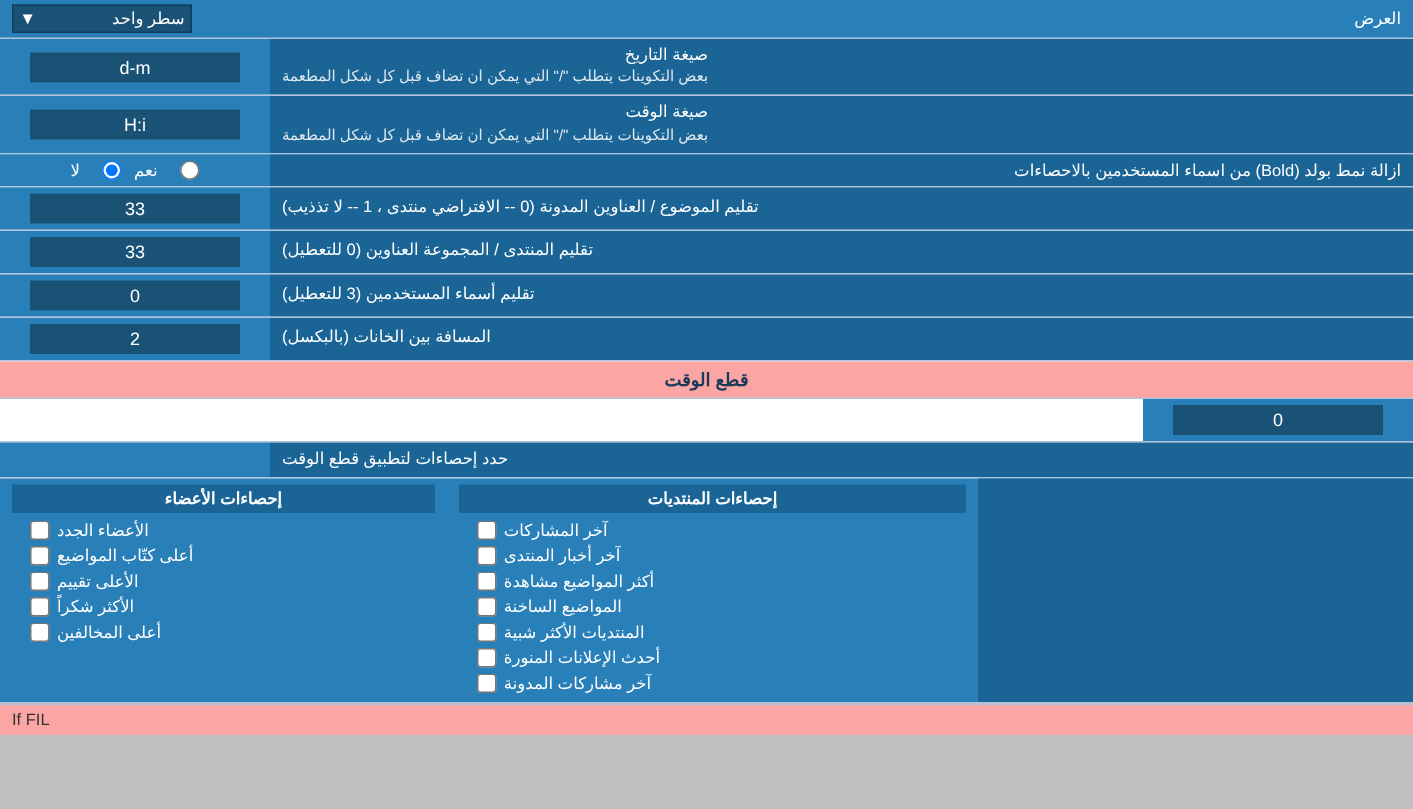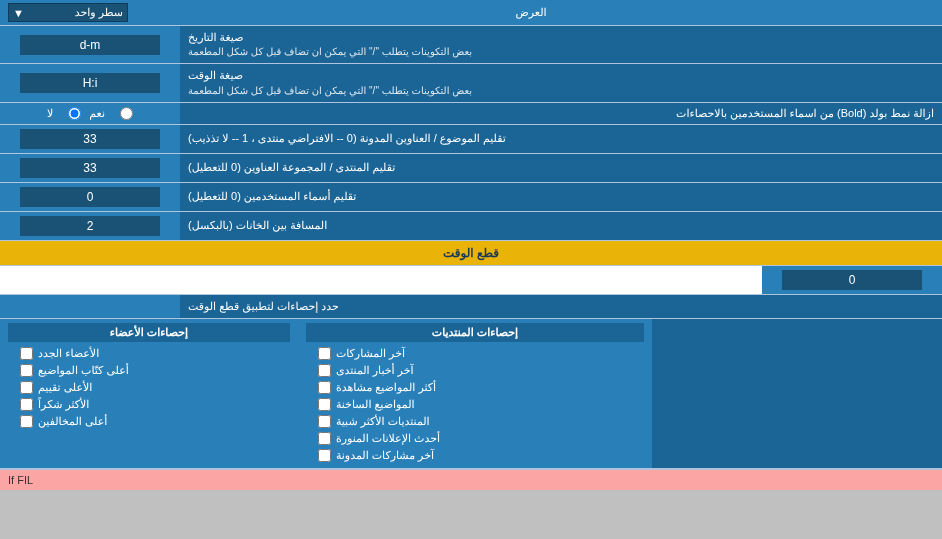--- a/index.html
+++ b/index.html
@@ -21,21 +21,21 @@
       display: flex;
       align-items: stretch;
       border-bottom: 1px solid #b0c4de;
     }
 
     .row-label {
       background: #1a6496;
       color: #fff;
       padding: 4px 8px;
       flex: 1;
-      text-align: left;
+      text-align: right;
       display: flex;
       align-items: center;
       justify-content: flex-end;
       font-size: 11px;
       line-height: 1.4;
     }
 
     .row-input {
       background: #2980b9;
       min-width: 180px;
@@ -63,38 +63,38 @@
       align-items: center;
       justify-content: space-between;
       padding: 3px 8px;
       border-bottom: 1px solid #b0c4de;
     }
 
     .header-row .label-right {
       color: #fff;
       font-size: 11px;
       flex: 1;
-      text-align: center;
+      text-align: right;
     }
 
     .header-row .dropdown-box {
       background: #1a5276;
       color: #fff;
       border: 1px solid #0e3c5a;
       font-size: 11px;
       padding: 2px 4px;
       min-width: 120px;
       text-align: center;
       display: flex;
       align-items: center;
       justify-content: space-between;
     }
 
     .section-header {
-      background: #eab308;
+      background: #fca5a5;
       color: #1a3a5a;
       font-weight: bold;
       text-align: center;
       padding: 5px;
       border-bottom: 1px solid #b0c4de;
       font-size: 12px;
     }
 
     
     .radio-row {
@@ -232,21 +232,21 @@
   </div>
 
   <div class="row">
     <div class="row-label">تقليم المنتدى / المجموعة العناوين (0 للتعطيل)</div>
     <div class="row-input">
       <input type="text" value="33" style="">
     </div>
   </div>
 
   <div class="row">
-    <div class="row-label">تقليم أسماء المستخدمين (0 للتعطيل)</div>
+    <div class="row-label">تقليم أسماء المستخدمين (3 للتعطيل)</div>
     <div class="row-input">
       <input type="text" value="0" style="">
     </div>
   </div>
 
   <div class="row">
     <div class="row-label">المسافة بين الخانات (بالبكسل)</div>
     <div class="row-input">
       <input type="text" value="2" style="">
     </div>

